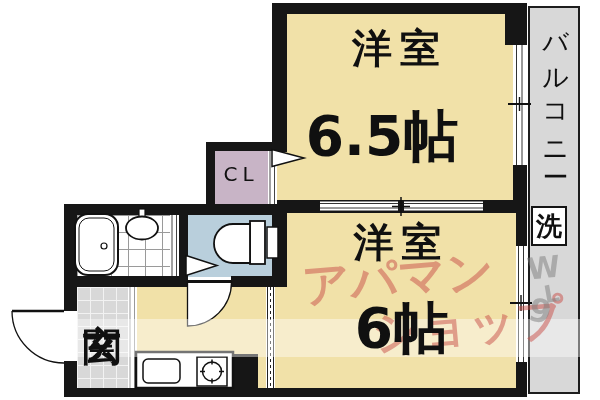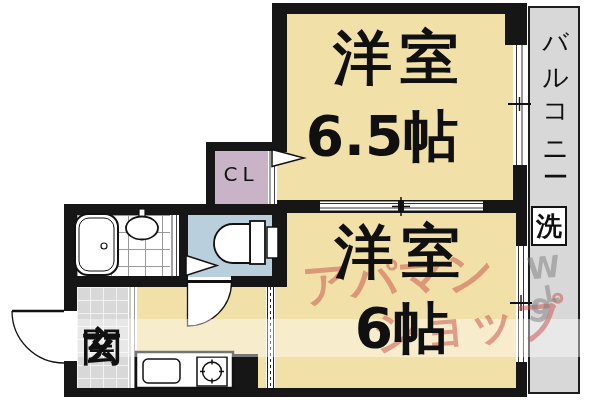--- a/index.html
+++ b/index.html
@@ -14,21 +14,21 @@
   .balcony{background:var(--gray-fill,#d8d8d8);border:2px solid #1d1d1d;box-sizing:border-box;}
   .tile-bath{background-color:#fff;
     background-image:linear-gradient(#9a9a9a 1px,transparent 1px),
                      linear-gradient(90deg,#9a9a9a 1px,transparent 1px);
     background-size:17px 17px;}
   .tile-genkan{background-color:var(--gray-fill,#d8d8d8);
     background-image:linear-gradient(#f2f2f2 1px,transparent 1px),
                      linear-gradient(90deg,#f2f2f2 1px,transparent 1px);
     background-size:13px 13px;}
   .label{position:absolute;color:#101010;z-index:6;}
-  .room-name{font-size:59px;font-weight:700;letter-spacing:8px;text-align:center;line-height:1.1;}
+  .room-name{font-size:40px;font-weight:700;letter-spacing:8px;text-align:center;line-height:1.1;}
   .room-size{font-size:55px;font-weight:700;text-align:center;line-height:1.1;}
   .v-text{writing-mode:vertical-rl;text-orientation:upright;}
   .band{position:absolute;z-index:4;background:rgba(255,255,255,.42);}
   .wm{position:absolute;z-index:5;font-weight:700;}
   .wm-red{color:var(--watermark-red,#c94f49);opacity:.5;font-size:47px;transform:rotate(-5deg);letter-spacing:0px;white-space:nowrap;}
   .wm-frag{color:#7d7d7d;opacity:.5;font-weight:700;}
   .laundry{position:absolute;z-index:5;background:#fff;border:2px solid #141414;box-sizing:border-box;
            display:flex;align-items:center;justify-content:center;}
 </style>
 </head>

